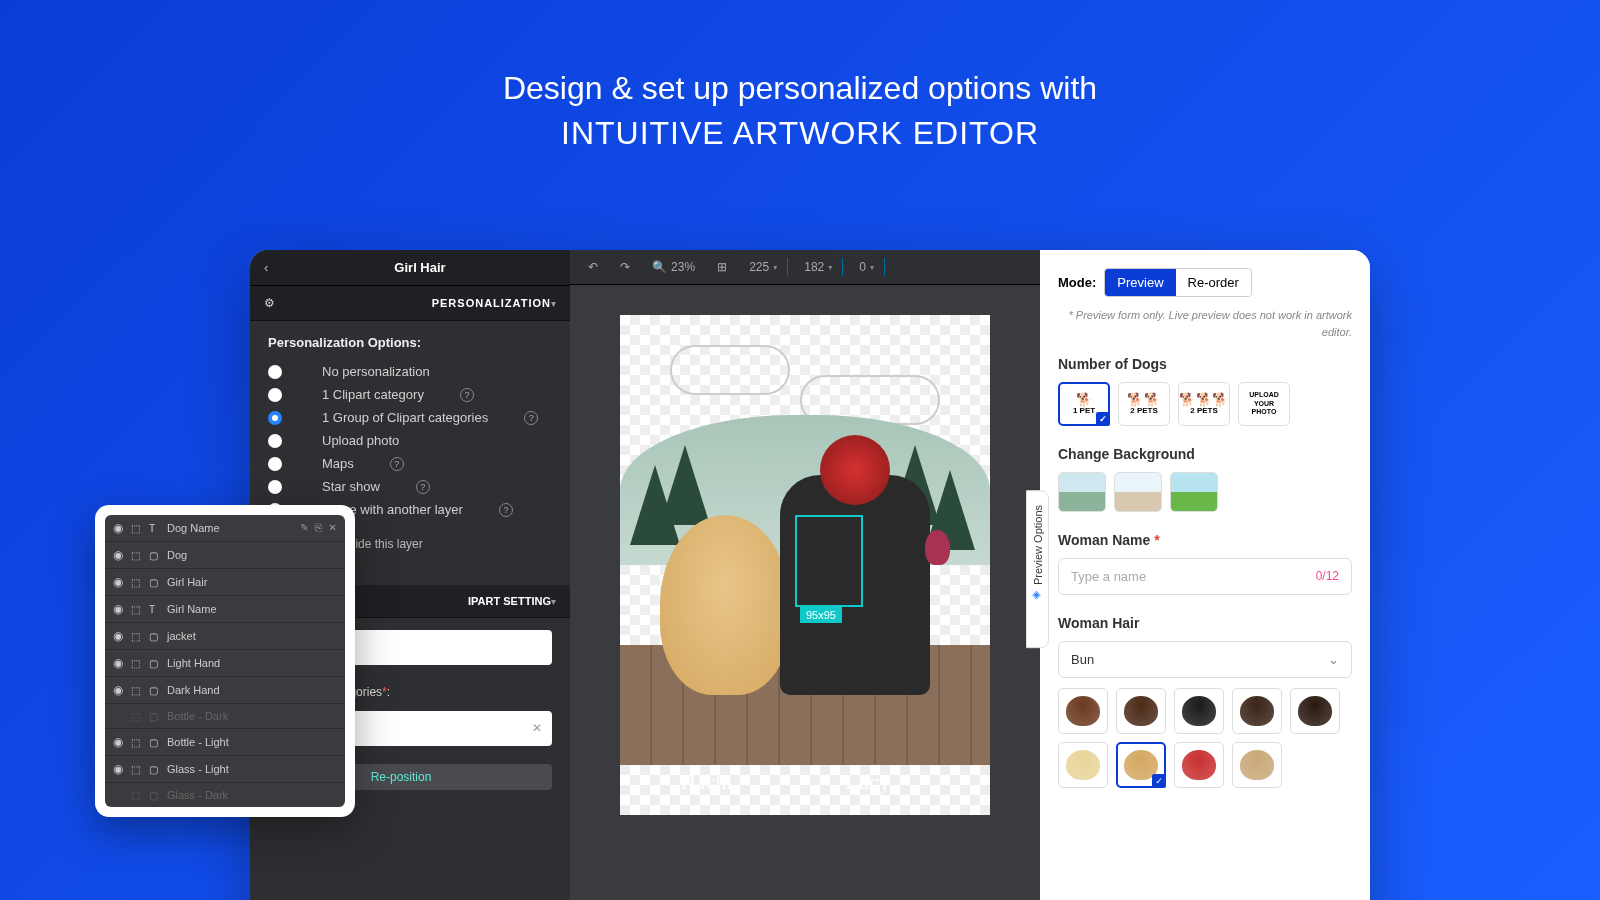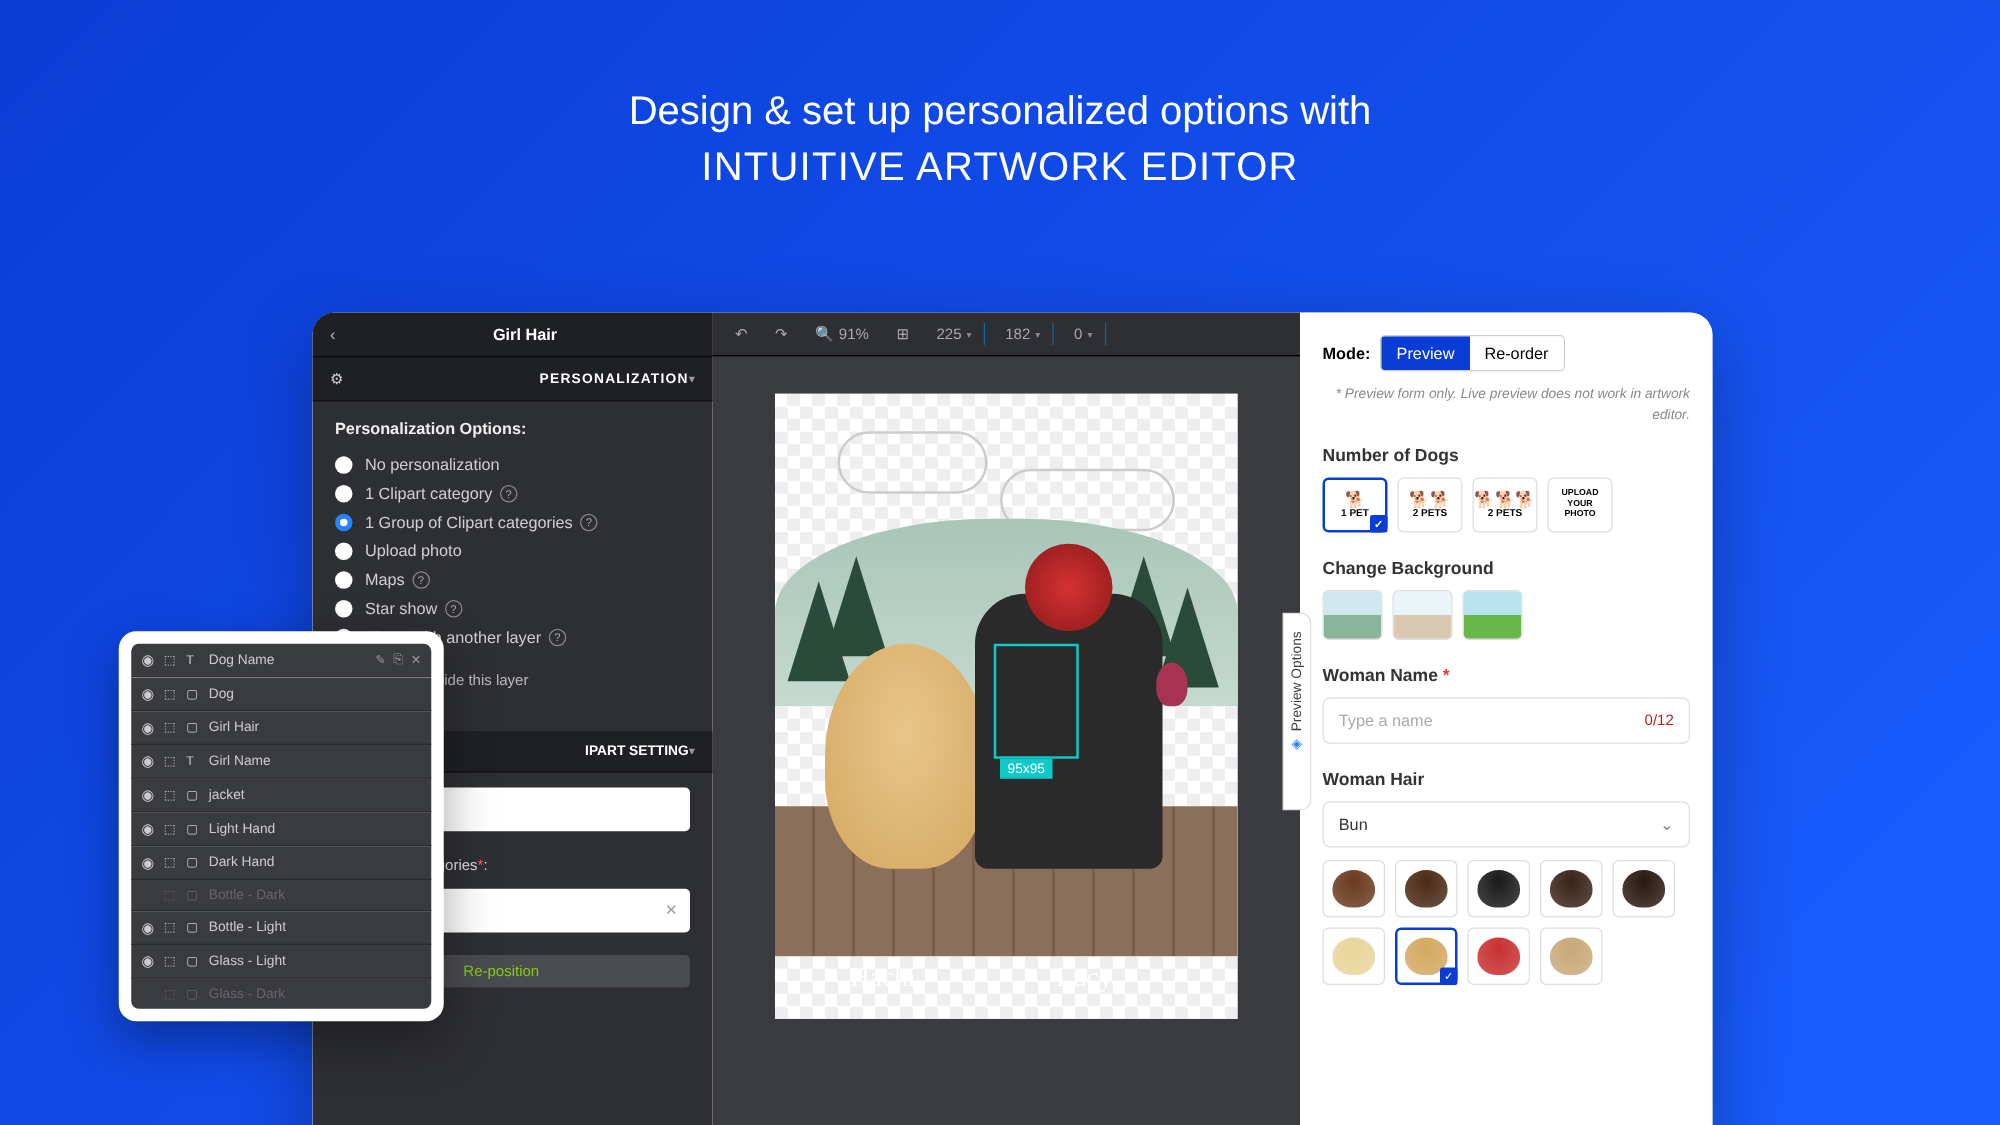--- a/index.html
+++ b/index.html
@@ -16,32 +16,32 @@
 .editor-header .back { width: 20px; color: #bbb; }
 .editor-header .title { flex: 1; text-align: center; font-weight: 600; color: #fff; font-size: 13px; }
 
 .section-head { display: flex; align-items: center; padding: 10px 14px; background: #1f2023; border-bottom: 1px solid #111; }
 .section-head .gear { margin-right: 8px; font-size: 12px; }
 .section-head .label { flex: 1; font-weight: 600; font-size: 11px; letter-spacing: 1px; color: #fff; text-align: right; }
 .section-head .caret { font-size: 10px; color: #999; }
 
 .panel-body { padding: 14px 18px; }
 .panel-body .subhead { font-weight: 600; margin-bottom: 10px; font-size: 13px; color: #eee; }
-.radio-row { display: flex; align-items: center; padding: 4px 0; font-size: 13px; }
+.radio-row { display: flex; align-items: center; padding: 4px 0; font-size: 13px; gap: 30px; }
 .radio-row .dot { width: 14px; height: 14px; border-radius: 50%; background: #fff; margin-right: 10px; flex-shrink: 0; }
 .radio-row.selected .dot { border: 4px solid #2684ff; background: #fff; width: 14px; height: 14px; }
 .radio-row .help { margin-left: 6px; width: 14px; height: 14px; border: 1px solid #888; border-radius: 50%; font-size: 9px; display: inline-flex; align-items: center; justify-content: center; color: #aaa; }
 .toggle-note { font-size: 12px; color: #bbb; margin-top: 16px; }
 
 .clipart-set-head { margin-top: 20px; }
 .white-field { background: #fff; color: #333; padding: 10px 12px; border-radius: 4px; margin: 12px 18px; font-size: 13px; position: relative; }
 .white-field .x { position: absolute; right: 10px; top: 10px; color: #999; font-size: 12px; }
 .field-label { padding: 0 18px; font-size: 12px; color: #ddd; margin-top: 8px; }
 .field-label .req { color: #ff5b5b; }
-.repos-btn { float: right; margin: 6px 18px 0 0; background: #4a4b4f; color: #84cc16; padding: 6px 10px; border-radius: 4px; font-size: 12px; border: none; }
+.repos-btn { float: right; margin: 6px 18px 0 0; background: #4a4b4f; color: #5eead4; padding: 6px 10px; border-radius: 4px; font-size: 12px; border: none; }
 
 .canvas-area { flex: 1; background: #3a3b3e; display: flex; flex-direction: column; position: relative; }
 .toolbar { display: flex; align-items: center; padding: 8px 12px; background: #2e2f32; border-bottom: 1px solid #000; color: #aaa; font-size: 12px; gap: 10px; }
 .toolbar .tb-item { display: flex; align-items: center; gap: 4px; padding: 2px 6px; }
 .toolbar .tb-num { border-right: 1px solid #0369a1; padding-right: 10px; }
 .toolbar .caret { font-size: 8px; color: #888; }
 
 .canvas { flex: 1; display: flex; align-items: flex-start; justify-content: center; padding: 30px; overflow: hidden; }
 .artboard { width: 370px; height: 500px; background: white; position: relative; background-image: repeating-conic-gradient(#eee 0 25%, #fff 0 50%); background-size: 20px 20px; }
 .art-mountains { position: absolute; top: 100px; left: 0; right: 0; height: 150px; background: linear-gradient(to bottom, #a8c5b8, #c5d9d0); border-radius: 50% 50% 0 0 / 80px; }
@@ -81,21 +81,21 @@
 .swatch.selected { border: 2px solid #0a3dd6; }
 .swatch .chk { position: absolute; bottom: -2px; right: -2px; width: 14px; height: 14px; background: #0a3dd6; color: white; font-size: 9px; display: flex; align-items: center; justify-content: center; border-radius: 2px; }
 .swatch .dog-icn { font-size: 13px; line-height: 1; }
 .swatch.upload { font-size: 7px; line-height: 1.2; text-align: center; padding: 4px; }
 
 .bg-swatch { width: 48px; height: 40px; border: 1px solid #ddd; border-radius: 5px; background: linear-gradient(to bottom, #cfe8ef 50%, #8ab59a 50%); }
 .bg-swatch.b2 { background: linear-gradient(to bottom, #eaf5fa 50%, #d8c9b0 50%); }
 .bg-swatch.b3 { background: linear-gradient(to bottom, #b8e4f0 50%, #6bb84a 50%); }
 
 .text-input { width: 100%; border: 1px solid #ddd; border-radius: 6px; padding: 10px 12px; font-size: 13px; display: flex; justify-content: space-between; color: #aaa; }
-.text-input .count { font-size: 12px; color: #b91c1c; }
+.text-input .count { font-size: 12px; color: #ec4899; }
 
 .select-input { width: 100%; border: 1px solid #ddd; border-radius: 6px; padding: 10px 12px; font-size: 13px; display: flex; justify-content: space-between; color: #333; }
 .select-input .caret { color: #888; }
 
 .hair-grid { display: flex; gap: 8px; flex-wrap: wrap; margin-top: 10px; }
 .hair-sw { width: 50px; height: 46px; border: 1px solid #ddd; border-radius: 5px; display: flex; align-items: center; justify-content: center; position: relative; }
 .hair-sw.selected { border: 2px solid #0a3dd6; }
 .hair-sw .chk { position: absolute; bottom: -2px; right: -2px; width: 14px; height: 14px; background: #0a3dd6; color: white; font-size: 9px; display: flex; align-items: center; justify-content: center; border-radius: 2px; }
 .hair-bun { width: 34px; height: 30px; border-radius: 50% 50% 45% 45%; }
 
@@ -183,21 +183,21 @@
       <span>oman Hair</span>
       <span class="x">✕</span>
     </div>
     <button class="repos-btn">Re-position</button>
   </div>
 
   <div class="canvas-area">
     <div class="toolbar">
       <span class="tb-item">↶</span>
       <span class="tb-item">↷</span>
-      <span class="tb-item">🔍 <span>91%</span></span>
+      <span class="tb-item">🔍 <span>23%</span></span>
       <span class="tb-item">⊞</span>
       <span class="tb-item tb-num">
           <span>225</span> 
           <span class="caret">▾</span>
         </span>
       <span class="tb-item tb-num">
           <span>182</span> 
           <span class="caret">▾</span>
         </span>
       <span class="tb-item tb-num">

